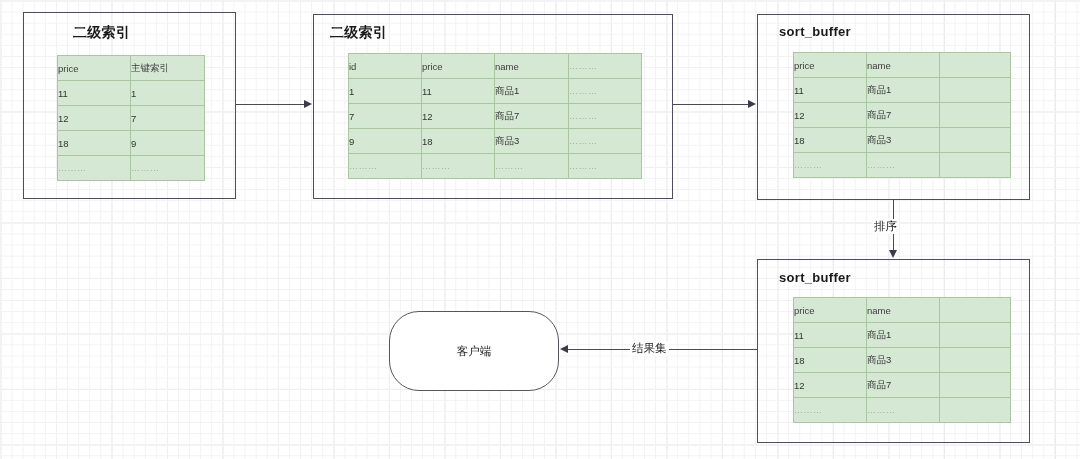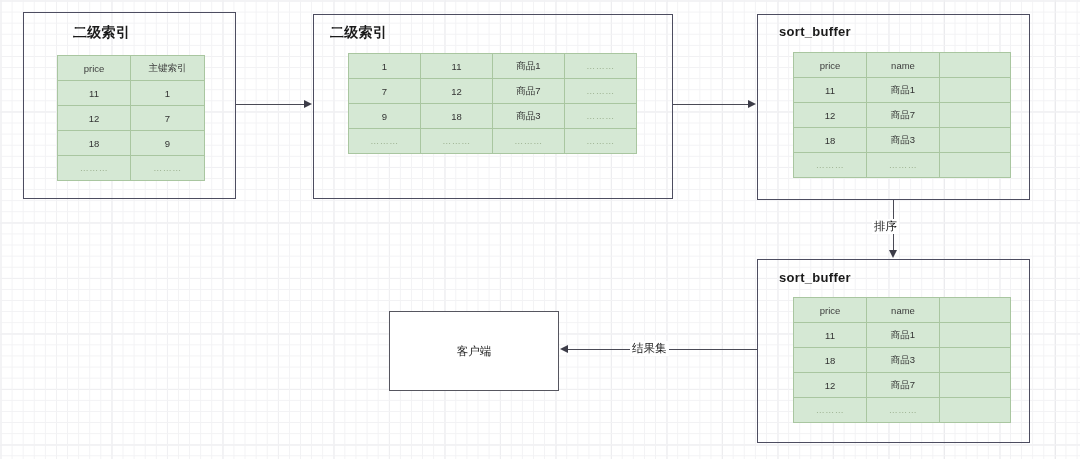--- a/index.html
+++ b/index.html
@@ -53,21 +53,21 @@
     position: absolute;
     border-collapse: collapse;
     background: #d5e8d4;
     table-layout: fixed;
   }
   .dtable td {
     border: 1px solid #a9c6a0;
     background: #d5e8d4;
     color: #333333;
     font-size: 9.5px;
-    text-align: center;
+    text-align: left;
     vertical-align: middle;
     padding: 0;
     height: 24px;
     font-family: "Liberation Sans", "DejaVu Sans", sans-serif;
   }
   .dtable td.head { font-size: 9.5px; color: #3d3d3d; }
   .dtable td.dots { color: #9ab08f; letter-spacing: 0.5px; font-size: 9px; }
   .dtable td.blank { }
 
   
@@ -154,20 +154,26 @@
       <td class="dots">………</td>
       <td class="dots">………</td>
     </tr>
   </tbody>
     </table>
 
   <div class="panel" style="left:313px; top:14px; width:360px; height:185px;"></div>
   <div class="panel-title cjk" style="left:330px; top:24px;">二级索引</div>
   <table class="dtable" style="left:348px; top:53px; width:289px;">
     <tbody>
+        <tr>
+      <td class="head" style="width:72px;">id</td>
+      <td class="head" style="width:72px;">price</td>
+      <td class="head" style="width:73px;">name</td>
+      <td class="head dots" style="width:72px;">………</td>
+    </tr>
     <tr>
       <td>1</td>
       <td>11</td>
       <td>商品1</td>
       <td class="dots">………</td>
     </tr>
     <tr>
       <td>7</td>
       <td>12</td>
       <td>商品7</td>
@@ -245,21 +251,21 @@
       <td class="blank"></td>
     </tr>
     <tr>
       <td class="dots">………</td>
       <td class="dots">………</td>
       <td class="blank"></td>
     </tr>
   </tbody>
     </table>
 
-  <div class="plainbox" style="left:389px; top:311px; width:170px; height:80px;">
+  <div class="plainbox" style="left:389px; top:311px; width:170px; height:80px;border-radius:30px;">
     <span>客户端</span>
   </div>
 
   <div class="hline" style="left:236px; top:104px; width:69px;"></div>
   <div class="arrow-right" style="left:304px; top:99.5px;"></div>
 
   <div class="hline" style="left:673px; top:104px; width:76px;"></div>
   <div class="arrow-right" style="left:748px; top:99.5px;"></div>
 
   <div class="vline" style="left:893px; top:200px; width:0; height:51px;"></div>

